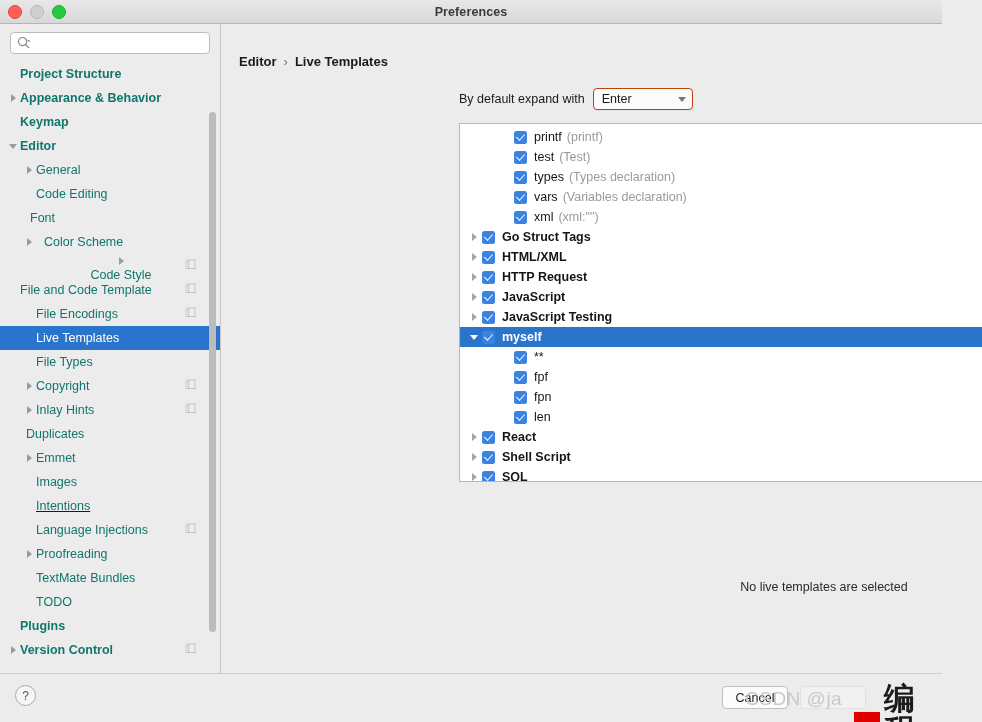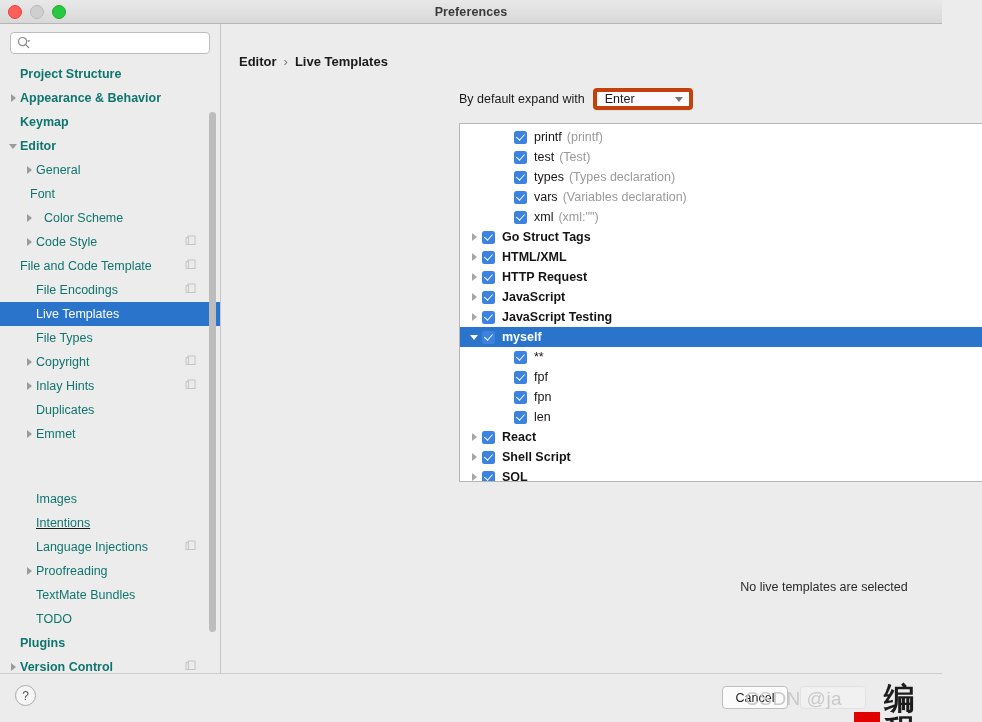--- a/index.html
+++ b/index.html
@@ -197,21 +197,21 @@
     top: 64px;
     display: flex;
     align-items: center;
     gap: 8px;
   }
   #expand-label { font-size: 12.5px; color: #1a1a1a; }
   #expand-select {
     width: 100px;
     height: 22px;
     background: #fbfbfb;
-    border: 4px solid #c2410c;
+    border: 1px solid #c2410c;
     border-radius: 4px;
     display: flex;
     align-items: center;
     padding: 0 6px 0 8px;
     box-sizing: border-box;
     justify-content: space-between;
     box-shadow: 0 1px 0 rgba(0,0,0,.05);
   }
   #expand-select .val { font-size: 12.5px; color: #1a1a1a; }
   #expand-select .chev {
@@ -451,31 +451,35 @@
               <i></i>
             </span>
             <span class="label">Editor</span>
           </div>
           <div class="tree-row" style="padding-left: 22px;">
             <span class="arrow arrow-right">
               <i></i>
             </span>
             <span class="label">General</span>
           </div>
+          <div class="tree-row" style="padding-left: 22px;">
+            <span class="arrow"></span>
+            <span class="label">Code Editing</span>
+          </div>
           <div class="tree-row" style="padding-left: 16px;">
             <span class="arrow"></span>
             <span class="label">Font</span>
           </div>
           <div class="tree-row" style="padding-left: 22px; gap: 8px;">
             <span class="arrow arrow-right">
               <i></i>
             </span>
             <span class="label">Color Scheme</span>
           </div>
-          <div class="tree-row" style="padding-left: 22px;">
+          <div class="tree-row" style="padding-left: 22px; flex-direction: column;">
             <span class="arrow arrow-right">
               <i></i>
             </span>
             <span class="label">Code Style</span>
             <span class="copy-badge"><svg width="11" height="11" viewBox="0 0 11 11">
                 <rect x="3" y="1" width="7" height="8.5" fill="none" stroke="#9c9c9c" stroke-width="1"></rect>
                 <rect x="1" y="2.6" width="2.6" height="6.9" fill="#e4e4e4" stroke="#9c9c9c" stroke-width=".9"></rect>
               </svg></span>
           </div>
           <div class="tree-row" style="">
@@ -515,31 +519,31 @@
           <div class="tree-row" style="padding-left: 22px;">
             <span class="arrow arrow-right">
               <i></i>
             </span>
             <span class="label">Inlay Hints</span>
             <span class="copy-badge"><svg width="11" height="11" viewBox="0 0 11 11">
                 <rect x="3" y="1" width="7" height="8.5" fill="none" stroke="#9c9c9c" stroke-width="1"></rect>
                 <rect x="1" y="2.6" width="2.6" height="6.9" fill="#e4e4e4" stroke="#9c9c9c" stroke-width=".9"></rect>
               </svg></span>
           </div>
-          <div class="tree-row" style="padding-left: 22px;">
+          <div class="tree-row" style="padding-left: 12px;">
             <span class="arrow"></span>
             <span class="label">Duplicates</span>
           </div>
           <div class="tree-row" style="padding-left: 22px;">
             <span class="arrow arrow-right">
               <i></i>
             </span>
             <span class="label">Emmet</span>
           </div>
-          <div class="tree-row" style="padding-left: 22px; margin-top: 41px;">
+          <div class="tree-row" style="padding-left: 22px;">
             <span class="arrow"></span>
             <span class="label">Images</span>
           </div>
           <div class="tree-row" style="padding-left: 22px; text-decoration: underline;">
             <span class="arrow"></span>
             <span class="label">Intentions</span>
           </div>
           <div class="tree-row" style="padding-left: 22px;">
             <span class="arrow"></span>
             <span class="label">Language Injections</span>

